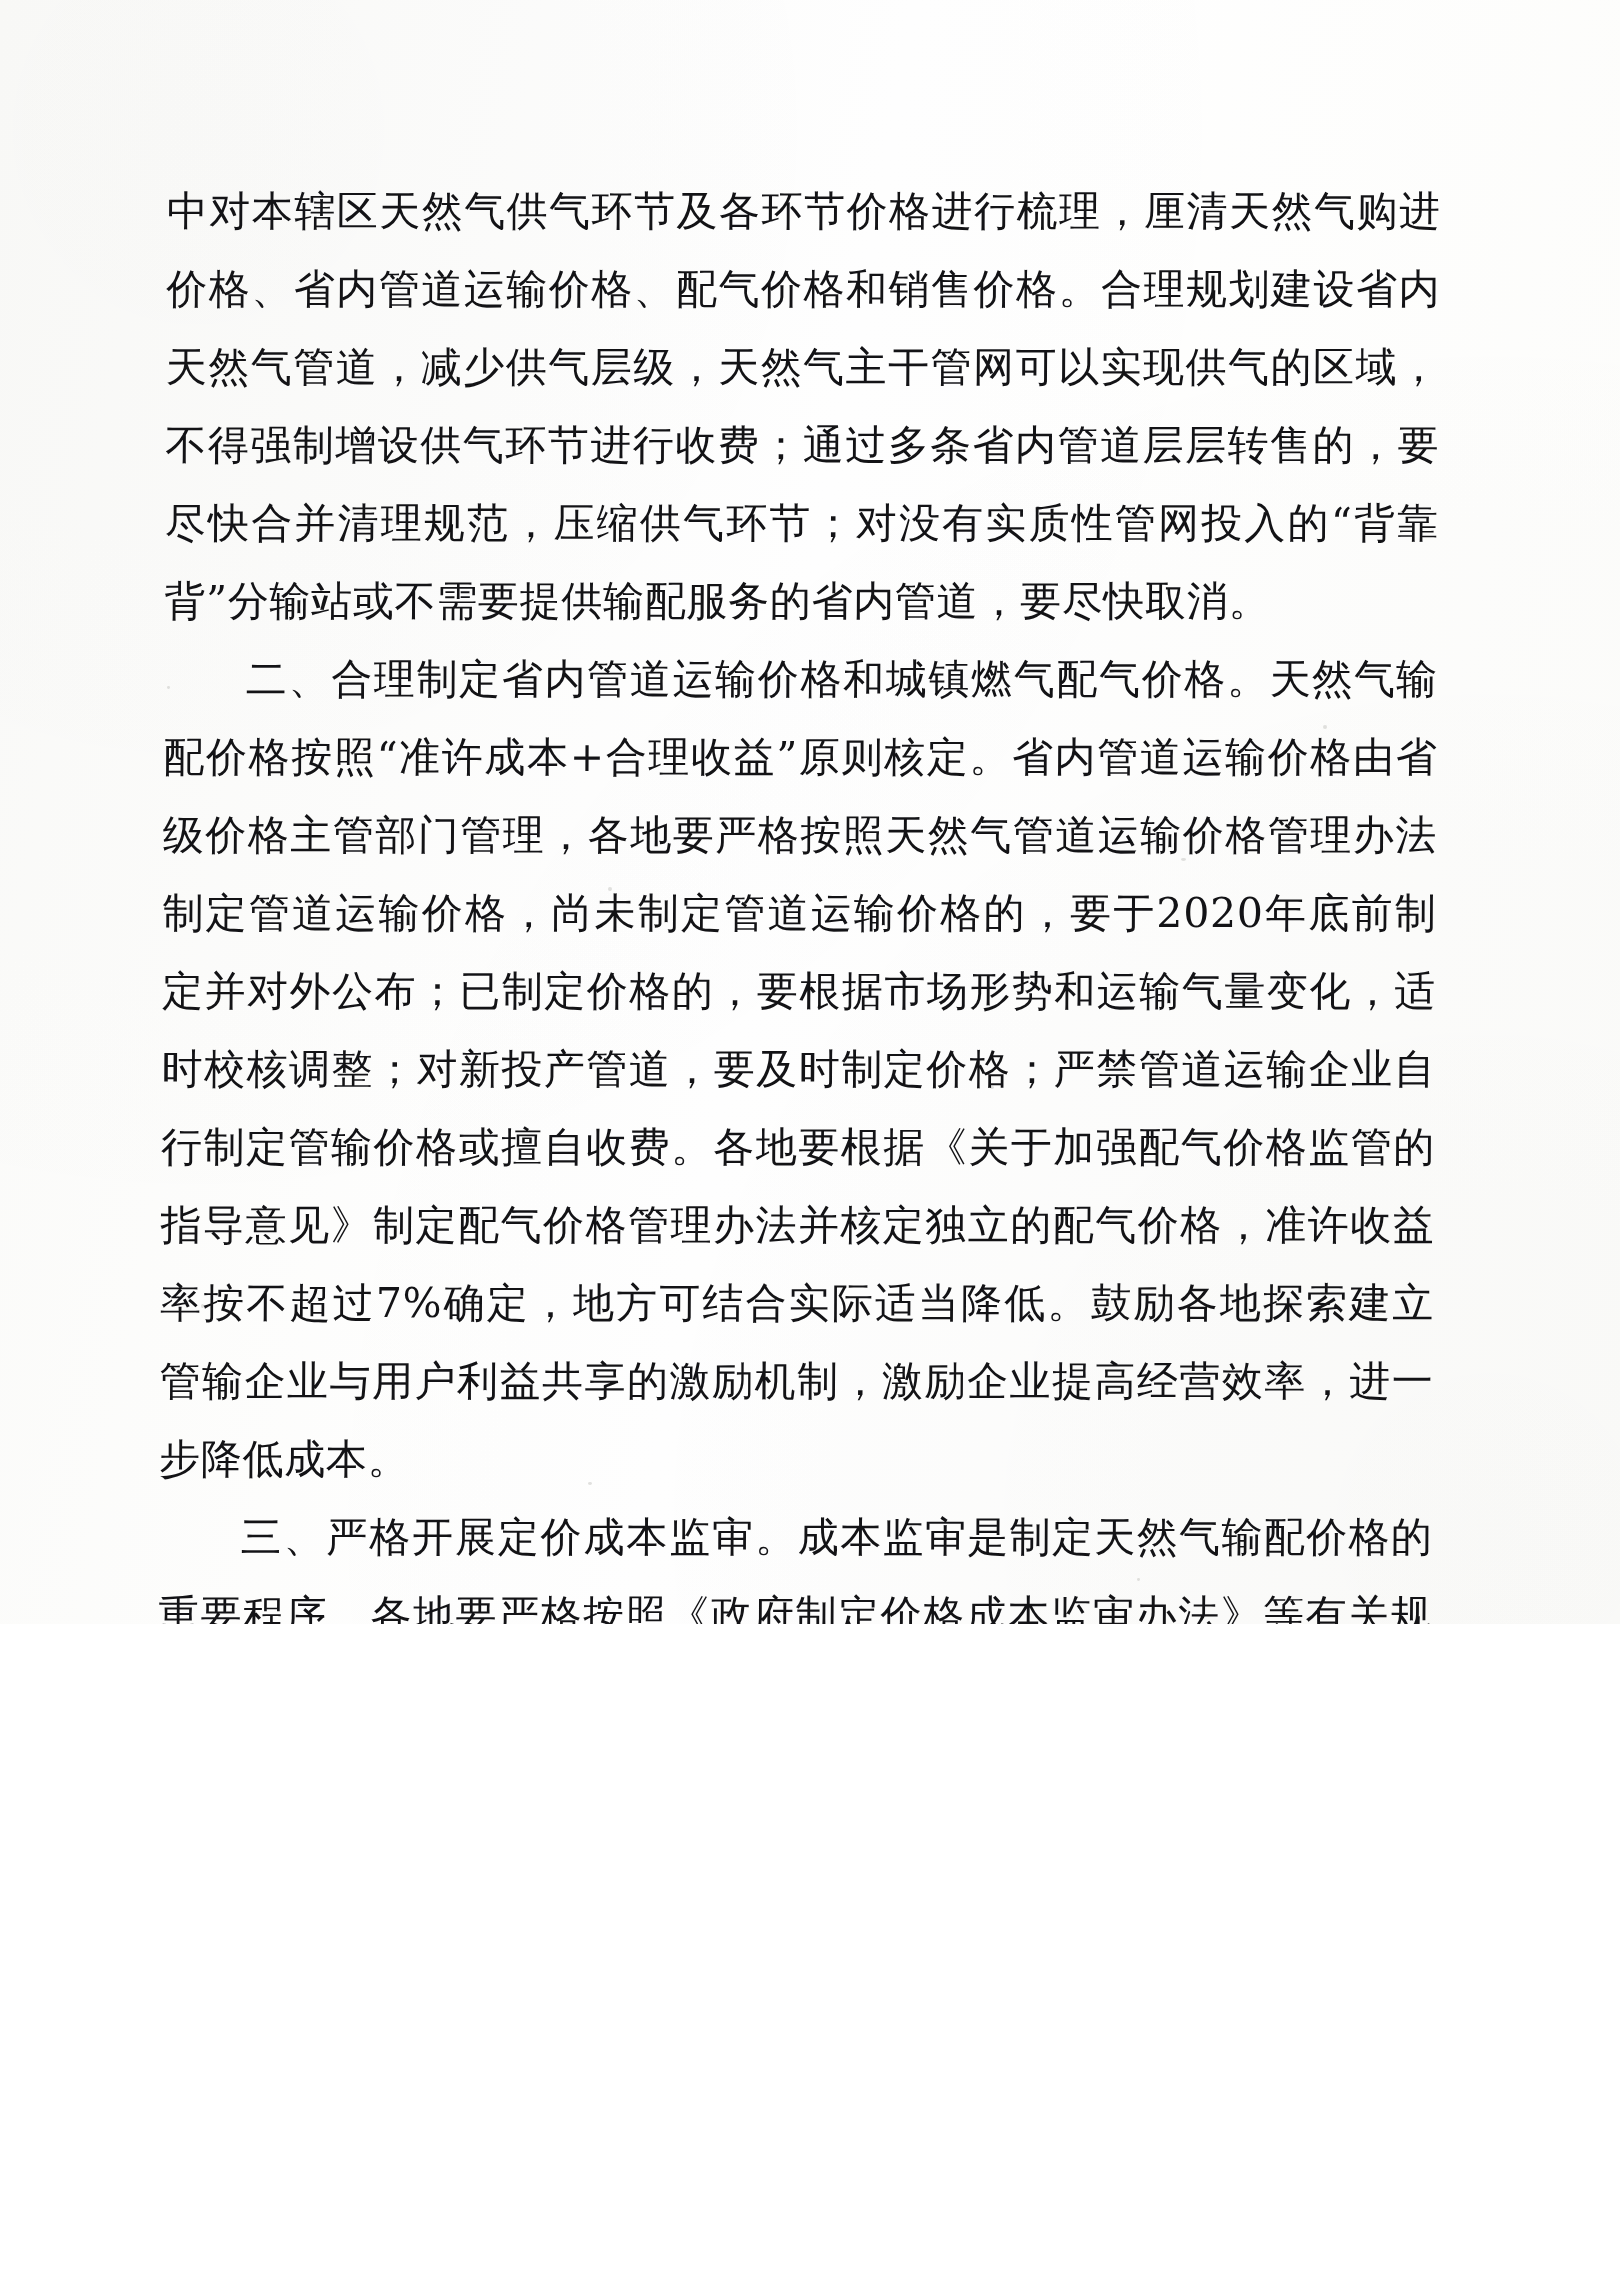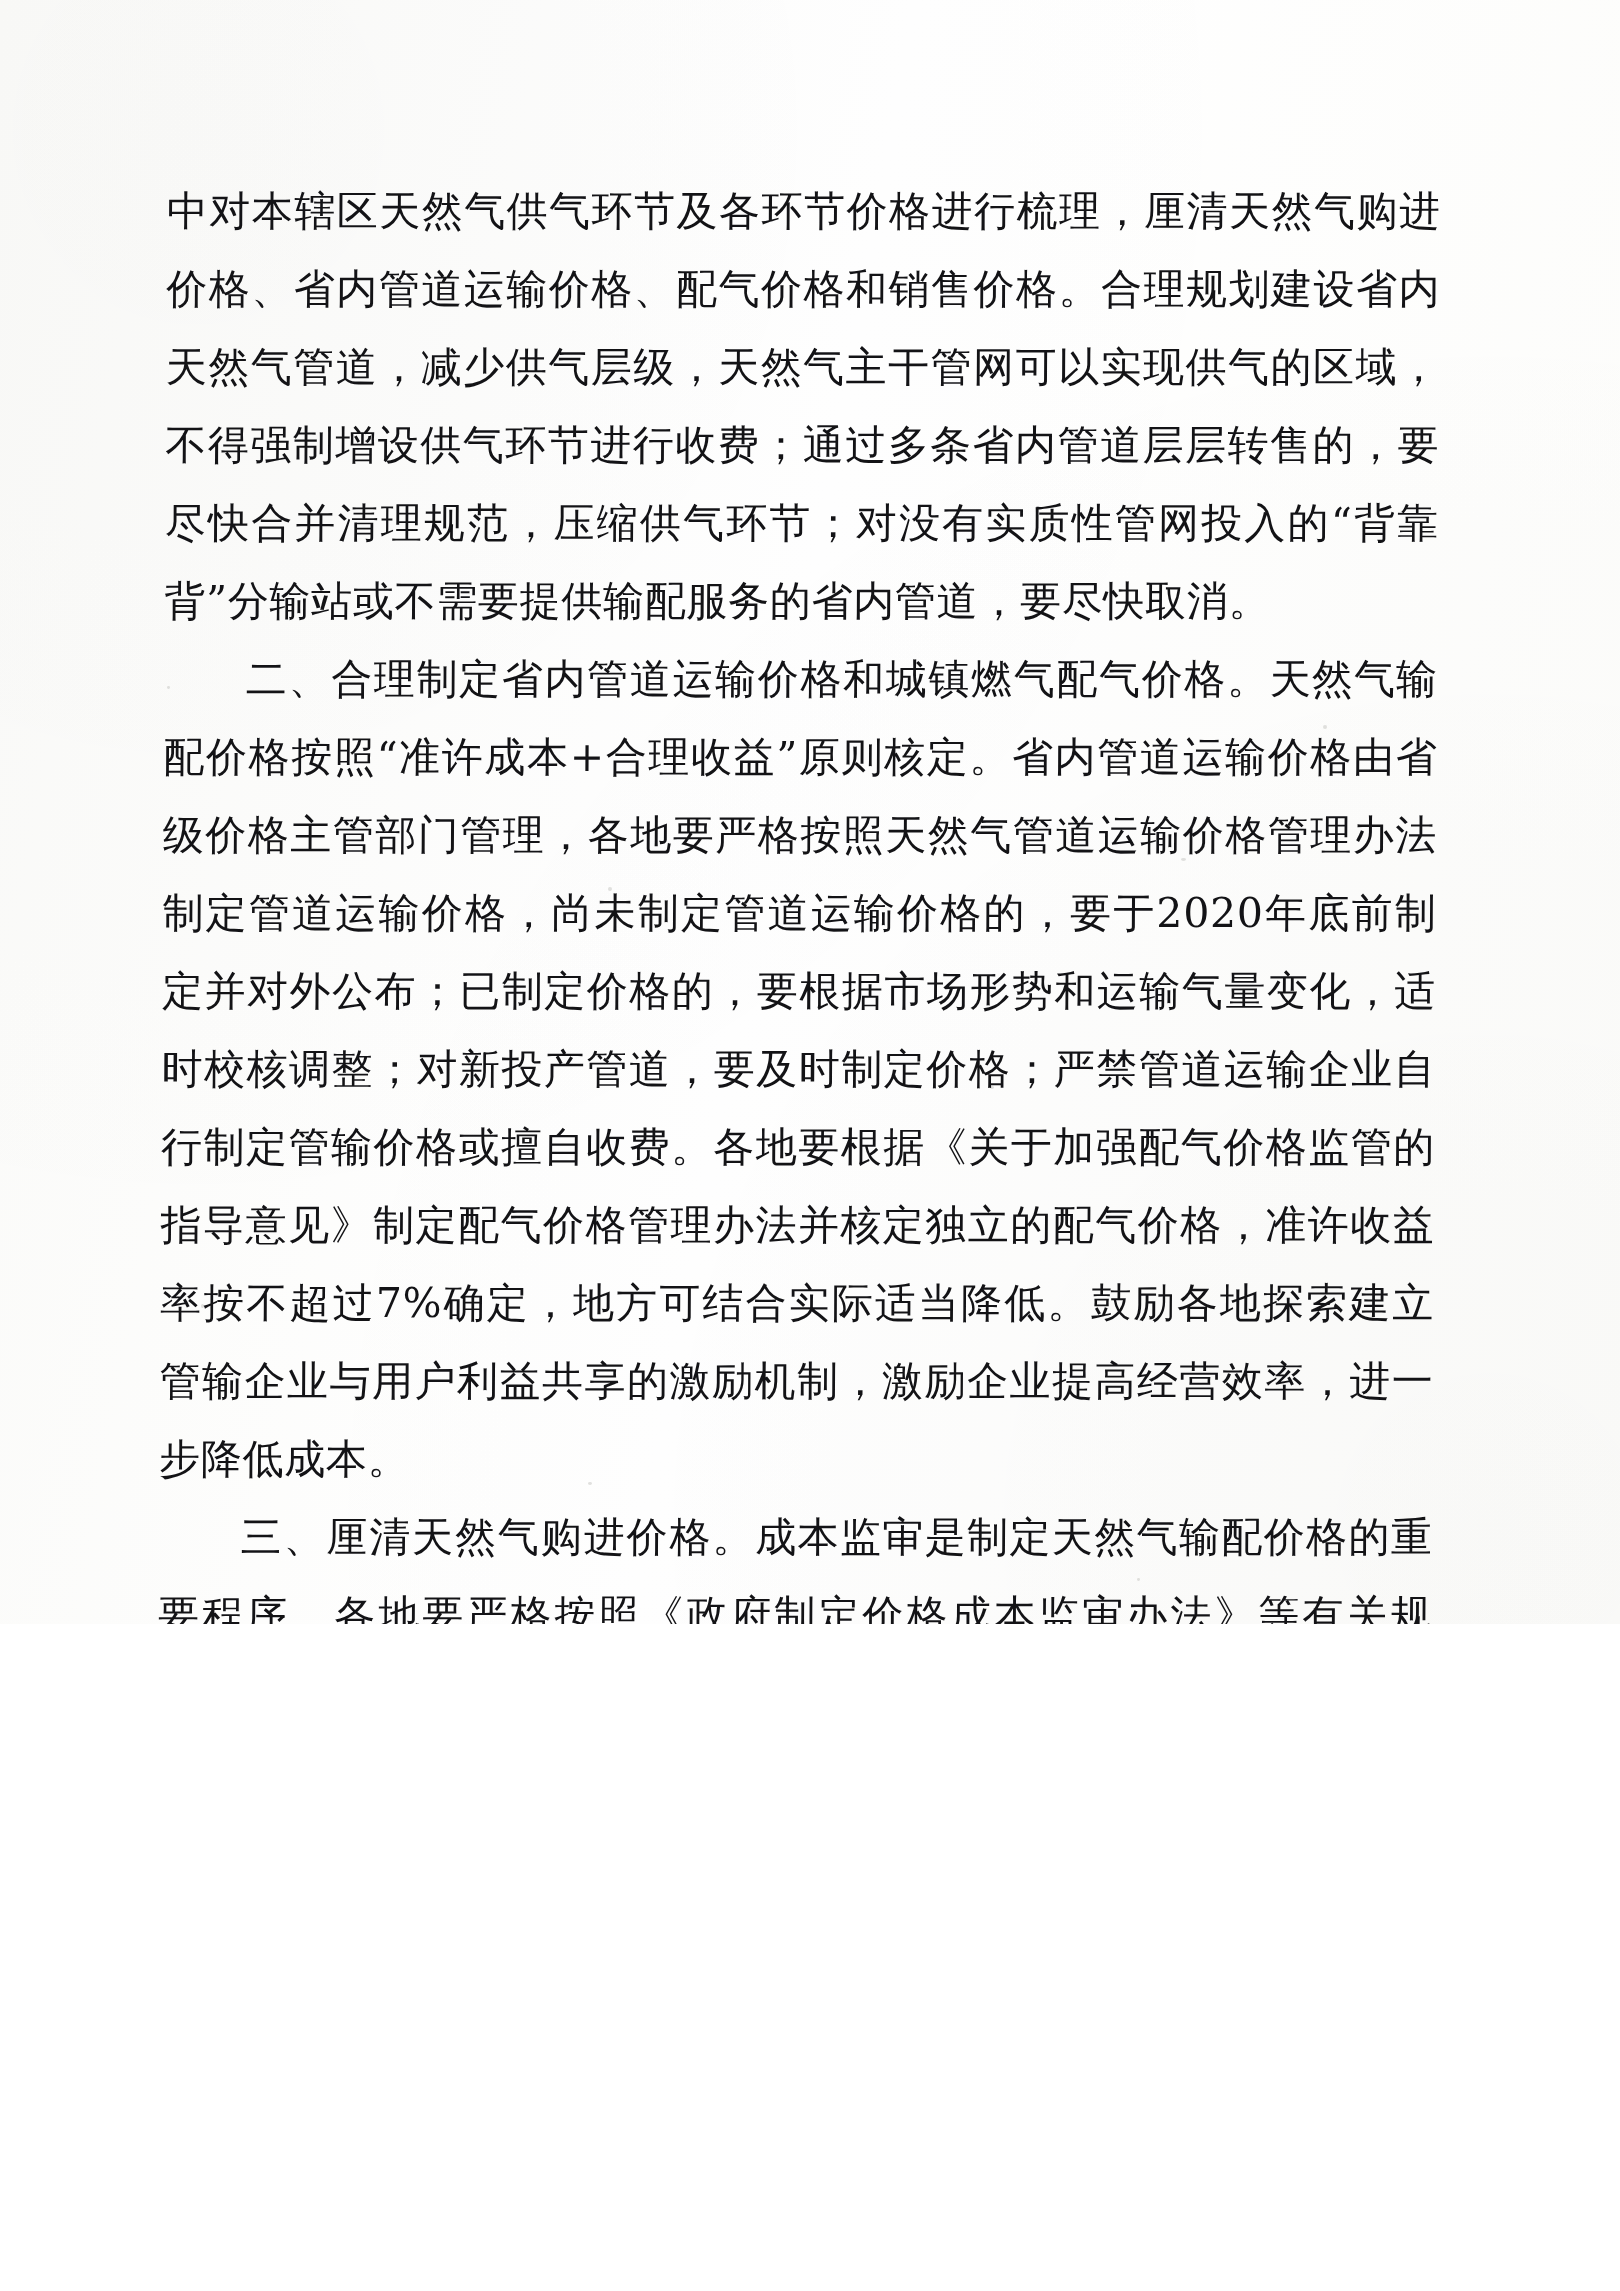--- a/index.html
+++ b/index.html
@@ -97,20 +97,20 @@
   <div class="speck" style="left:882px;top:2145px;width:3.9px;height:3.9px;"></div>
   <div class="speck" style="left:1323px;top:725px;width:3.9px;height:3.9px;"></div>
   <div class="speck" style="left:167px;top:686px;width:2.9px;height:2.9px;"></div>
 
   <div class="body-area scan">
 
     <p class="para">中对本辖区天然气供气环节及各环节价格进行梳理，厘清天然气购进价格、省内管道运输价格、配气价格和销售价格。合理规划建设省内天然气管道，减少供气层级，天然气主干管网可以实现供气的区域，不得强制增设供气环节进行收费；通过多条省内管道层层转售的，要尽快合并清理规范，压缩供气环节；对没有实质性管网投入的“背靠背”分输站或不需要提供输配服务的省内管道，要尽快取消。</p>
 
     <p class="para indent"><span class="sec-head">二、合理制定省内管道运输价格和城镇燃气配气价格。</span><span>天然气输配价格按照“准许成本+合理收益”原则核定。省内管道运输价格由省级价格主管部门管理，各地要严格按照天然气管道运输价格管理办法制定管道运输价格，尚未制定管道运输价格的，要于2020年底前制定并对外公布；已制定价格的，要根据市场形势和运输气量变化，适时校核调整；对新投产管道，要及时制定价格；严禁管道运输企业自行制定管输价格或擅自收费。各地要根据《关于加强配气价格监管的指导意见》制定配气价格管理办法并核定独立的配气价格，准许收益率按不超过7%确定，地方可结合实际适当降低。鼓励各地探索建立管输企业与用户利益共享的激励机制，激励企业提高经营效率，进一步降低成本。</span></p>
 
-    <p class="para indent"><span class="sec-head">三、厘清天然气购进价格。</span><span>成本监审是制定天然气输配价格的重要程序。各地要严格按照《政府制定价格成本监审办法》等有关规定，严格对天然气输配企业的有效资产、准许成本等进行监审。有效资产根据经有权限的行业投资主管部门认定的符合</span></p>
+    <p class="para indent"><span class="sec-head">三、严格开展定价成本监审。</span><span>成本监审是制定天然气输配价格的重要程序。各地要严格按照《政府制定价格成本监审办法》等有关规定，严格对天然气输配企业的有效资产、准许成本等进行监审。有效资产根据经有权限的行业投资主管部门认定的符合</span></p>
 
   </div>
 
   <div class="footer">— 2 —</div>
 
 </div>
 
 
 </body></html>

